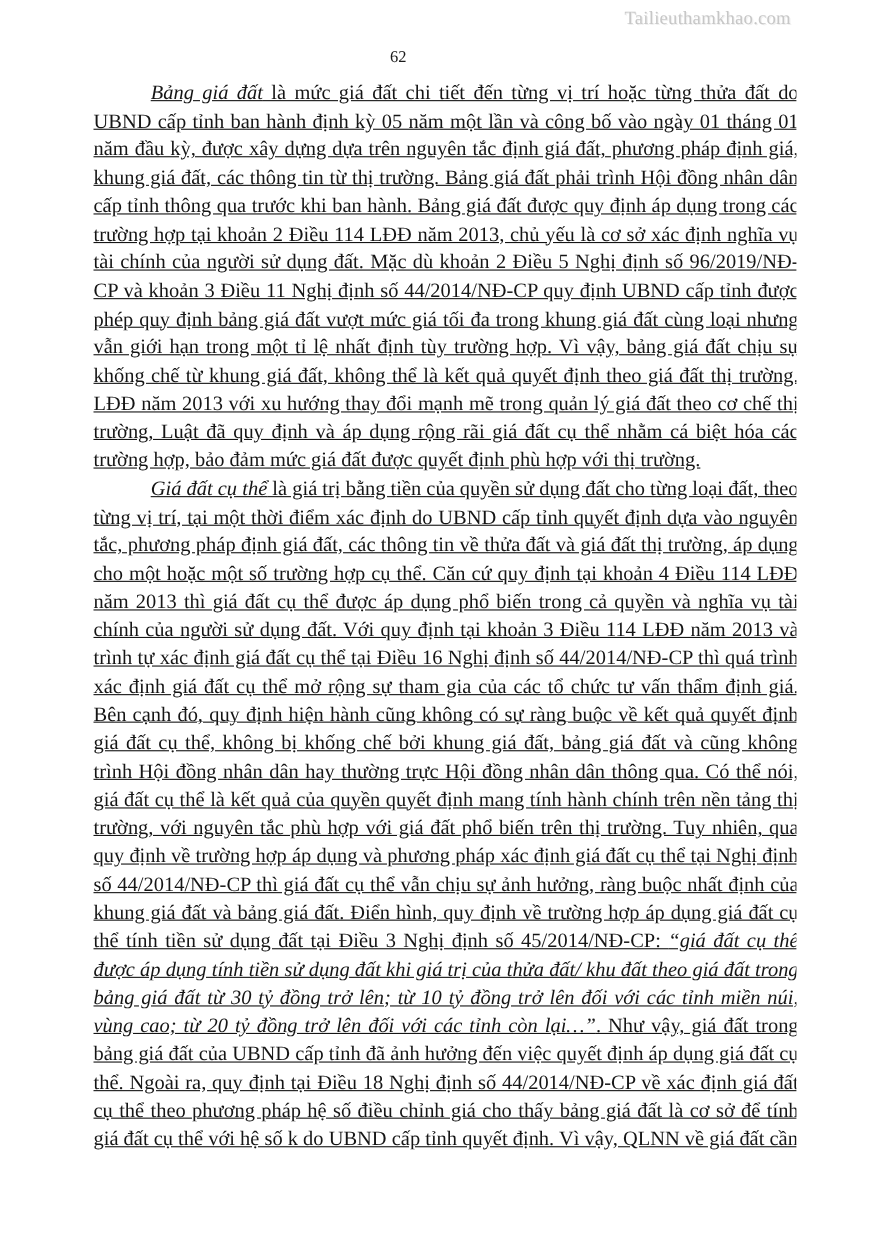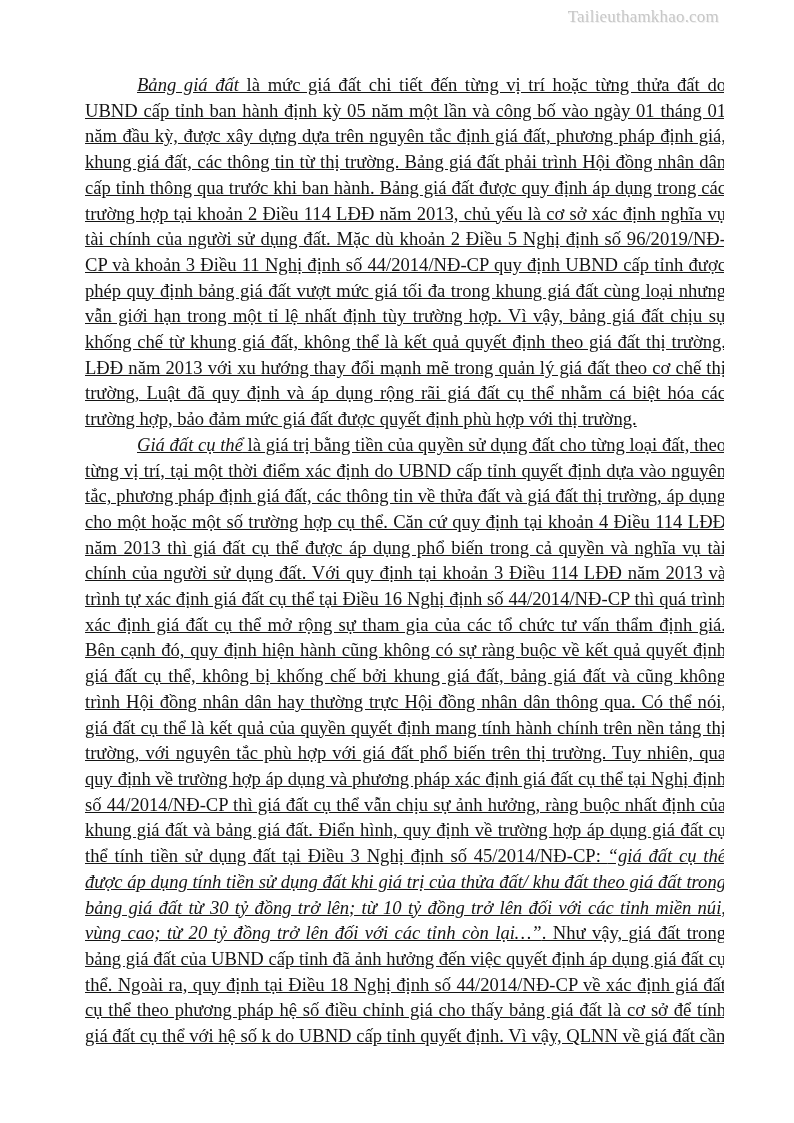--- a/index.html
+++ b/index.html
@@ -47,17 +47,18 @@
     text-indent: 52px;
     text-decoration: underline;
   }
   .content .it { font-style: italic; }
 </style>
 </head>
 <body>
 
 <div class="page">
   <div class="watermark">Tailieuthamkhao.com</div>
+  <div class="page-number">62</div>
   <div class="content">
       <p><span class="it">Bảng giá đất</span><span> là mức giá đất chi tiết đến từng vị trí hoặc từng thửa đất do UBND cấp tỉnh ban hành định kỳ 05 năm một lần và công bố vào ngày 01 tháng 01 năm đầu kỳ, được xây dựng dựa trên nguyên tắc định giá đất, phương pháp định giá, khung giá đất, các thông tin từ thị trường. Bảng giá đất phải trình Hội đồng nhân dân cấp tỉnh thông qua trước khi ban hành. Bảng giá đất được quy định áp dụng trong các trường hợp tại khoản 2 Điều 114 LĐĐ năm 2013, chủ yếu là cơ sở xác định nghĩa vụ tài chính của người sử dụng đất. Mặc dù khoản 2 Điều 5 Nghị định số 96/2019/NĐ-CP và khoản 3 Điều 11 Nghị định số 44/2014/NĐ-CP quy định UBND cấp tỉnh được phép quy định bảng giá đất vượt mức giá tối đa trong khung giá đất cùng loại nhưng vẫn giới hạn trong một tỉ lệ nhất định tùy trường hợp. Vì vậy, bảng giá đất chịu sự khống chế từ khung giá đất, không thể là kết quả quyết định theo giá đất thị trường. LĐĐ năm 2013 với xu hướng thay đổi mạnh mẽ trong quản lý giá đất theo cơ chế thị trường, Luật đã quy định và áp dụng rộng rãi giá đất cụ thể nhằm cá biệt hóa các trường hợp, bảo đảm mức giá đất được quyết định phù hợp với thị trường.</span></p>
       <p><span class="it">Giá đất cụ thể</span><span> là giá trị bằng tiền của quyền sử dụng đất cho từng loại đất, theo từng vị trí, tại một thời điểm xác định do UBND cấp tỉnh quyết định dựa vào nguyên tắc, phương pháp định giá đất, các thông tin về thửa đất và giá đất thị trường, áp dụng cho một hoặc một số trường hợp cụ thể. Căn cứ quy định tại khoản 4 Điều 114 LĐĐ năm 2013 thì giá đất cụ thể được áp dụng phổ biến trong cả quyền và nghĩa vụ tài chính của người sử dụng đất. Với quy định tại khoản 3 Điều 114 LĐĐ năm 2013 và trình tự xác định giá đất cụ thể tại Điều 16 Nghị định số 44/2014/NĐ-CP thì quá trình xác định giá đất cụ thể mở rộng sự tham gia của các tổ chức tư vấn thẩm định giá. Bên cạnh đó, quy định hiện hành cũng không có sự ràng buộc về kết quả quyết định giá đất cụ thể, không bị khống chế bởi khung giá đất, bảng giá đất và cũng không trình Hội đồng nhân dân hay thường trực Hội đồng nhân dân thông qua. Có thể nói, giá đất cụ thể là kết quả của quyền quyết định mang tính hành chính trên nền tảng thị trường, với nguyên tắc phù hợp với giá đất phổ biến trên thị trường. Tuy nhiên, qua quy định về trường hợp áp dụng và phương pháp xác định giá đất cụ thể tại Nghị định số 44/2014/NĐ-CP thì giá đất cụ thể vẫn chịu sự ảnh hưởng, ràng buộc nhất định của khung giá đất và bảng giá đất. Điển hình, quy định về trường hợp áp dụng giá đất cụ thể tính tiền sử dụng đất tại Điều 3 Nghị định số 45/2014/NĐ-CP: </span><span class="it">“giá đất cụ thể được áp dụng tính tiền sử dụng đất khi giá trị của thửa đất/ khu đất theo giá đất trong bảng giá đất từ 30 tỷ đồng trở lên; từ 10 tỷ đồng trở lên đối với các tỉnh miền núi, vùng cao; từ 20 tỷ đồng trở lên đối với các tỉnh còn lại…”</span><span>. Như vậy, giá đất trong bảng giá đất của UBND cấp tỉnh đã ảnh hưởng đến việc quyết định áp dụng giá đất cụ thể. Ngoài ra, quy định tại Điều 18 Nghị định số 44/2014/NĐ-CP về xác định giá đất cụ thể theo phương pháp hệ số điều chỉnh giá cho thấy bảng giá đất là cơ sở để tính giá đất cụ thể với hệ số k do UBND cấp tỉnh quyết định. Vì vậy, QLNN về giá đất cần</span></p>
     </div>
 </div>
 
 </body></html>

